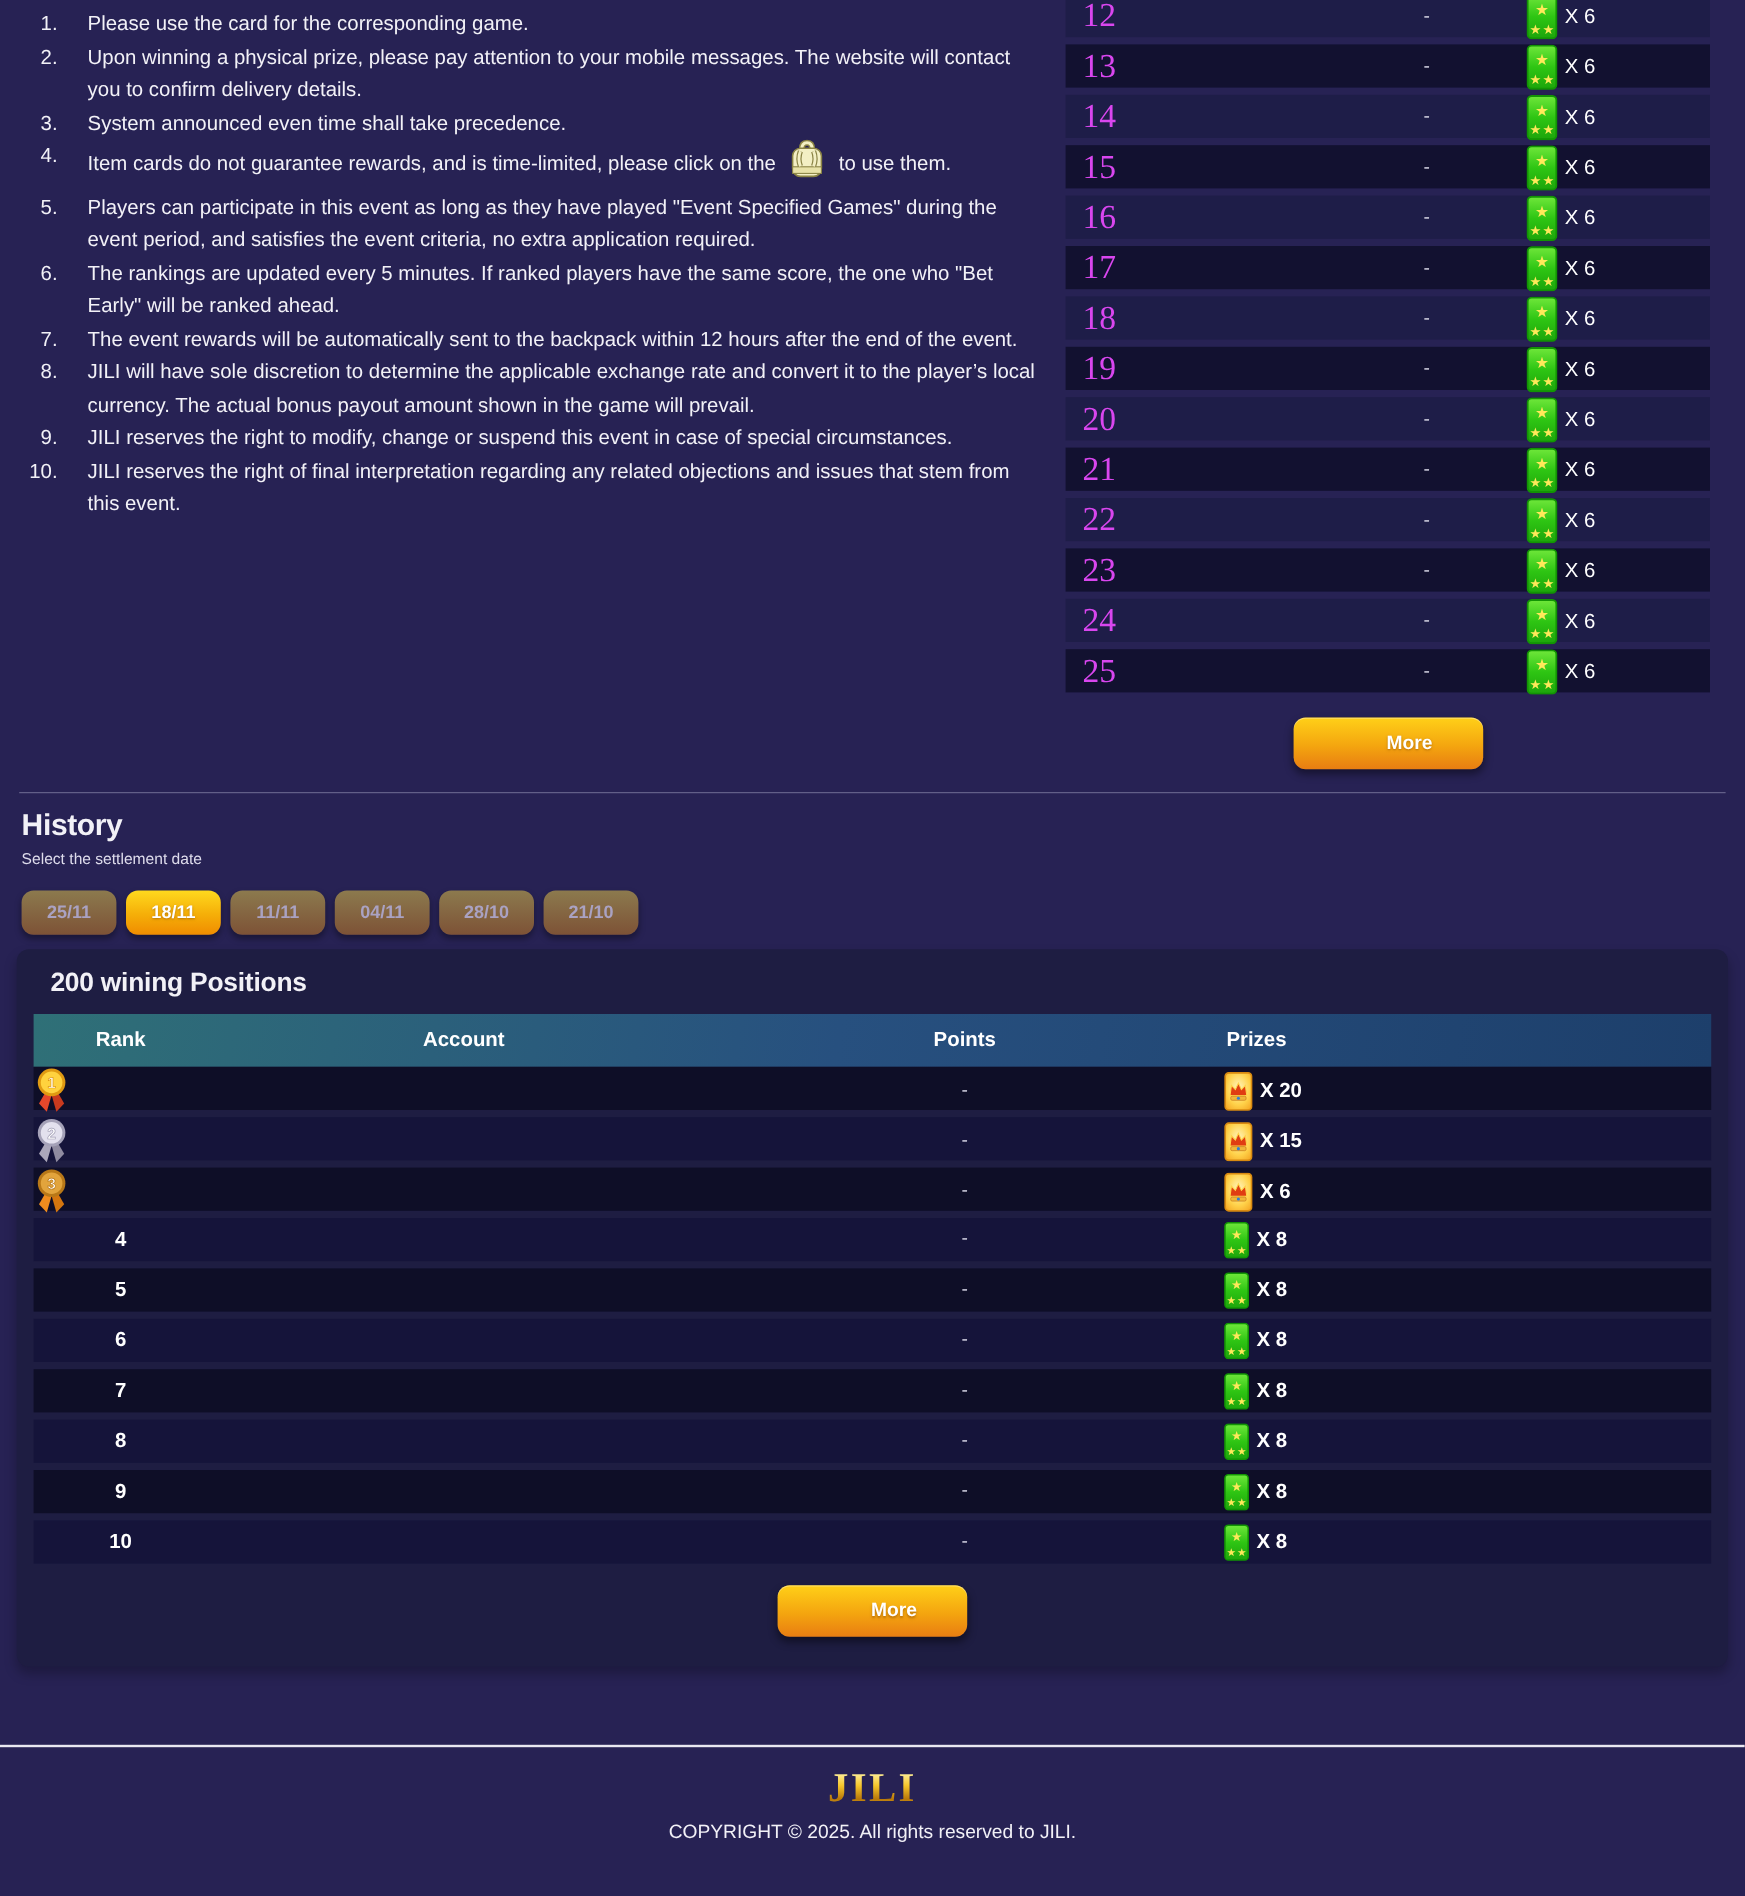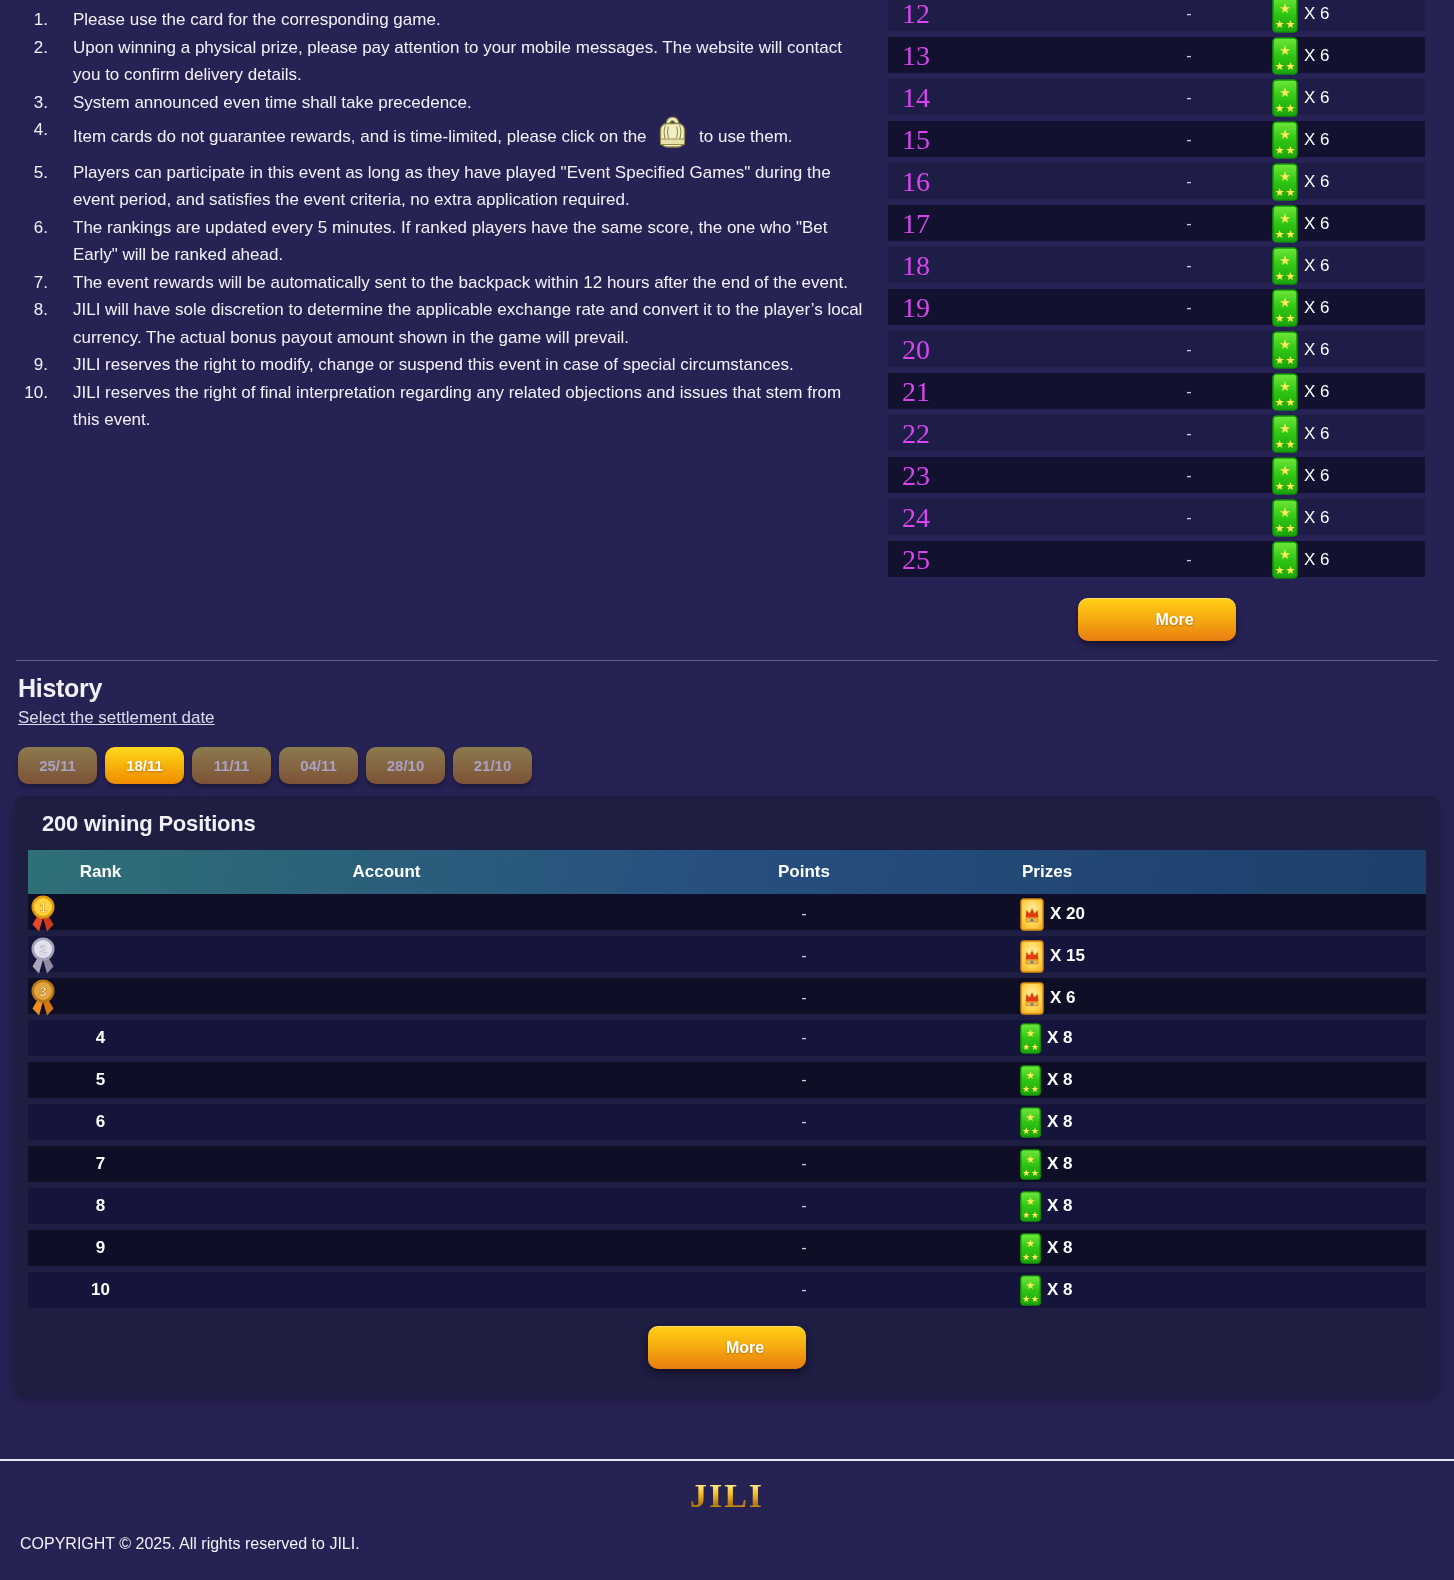--- a/index.html
+++ b/index.html
@@ -44,21 +44,21 @@
     cursor:pointer;
     padding-left:36px;
   }
   .top-rank .more-btn { margin:21px auto 0; }
 
   .divider { border:none; border-top:1px solid rgba(195,195,220,.38); margin:0 16px; }
 
   
   .history { padding:13px 18px 0; }
   .history h2 { font-size:25px; font-weight:bold; letter-spacing:-0.3px; }
-  .history .subtitle { font-size:17px; color:#dedcec; margin-top:5px;text-decoration:underline; }
+  .history .subtitle { font-size:13px; color:#dedcec; margin-top:5px; }
   .date-row { margin-top:19px; display:flex; gap:8px; }
   .date-btn {
     width:79px; height:37px; border:none; border-radius:10px;
     background:linear-gradient(180deg,#8c7a4e 0%,#7d5236 100%);
     color:#aaa2c2; font-family:"Liberation Sans",sans-serif; font-weight:bold; font-size:15px;
     box-shadow:0 3px 5px rgba(0,0,0,.35); cursor:pointer;
   }
   .date-btn.selected {
     background:linear-gradient(180deg,#ffd91e 0%,#f5ae08 55%,#f08c00 100%);
     color:#ffffff; text-shadow:0 1px 2px rgba(130,70,0,.55);
@@ -90,21 +90,21 @@
   
   .footer { margin-top:65px; }
   .footer hr { border:none; border-top:2px solid #e9e8f1; }
   .logo {
     margin-top:16px; text-align:center;
     font-family:"Liberation Serif", serif; font-weight:bold; font-size:34px; letter-spacing:2px;
     color:#f2b622;
     background:linear-gradient(180deg,#fff3a6 12%,#f6c62c 42%,#b87708 72%,#f9d44a 100%);
     -webkit-background-clip:text; background-clip:text; -webkit-text-fill-color:transparent;
   }
-  .copyright { text-align:left; font-size:16px; color:#f2f1f7; margin-top:20px;padding-left:20px; }
+  .copyright { text-align:center; font-size:16px; color:#f2f1f7; margin-top:9px; }
 
   svg { display:block; }
   .inline-svg svg { display:inline-block; }
 </style>
 </head>
 <body>
 
 <svg width="0" height="0" style="position:absolute" aria-hidden="true">
   <defs>
     <linearGradient id="grad-green" x1="0" y1="0" x2="0" y2="1">

